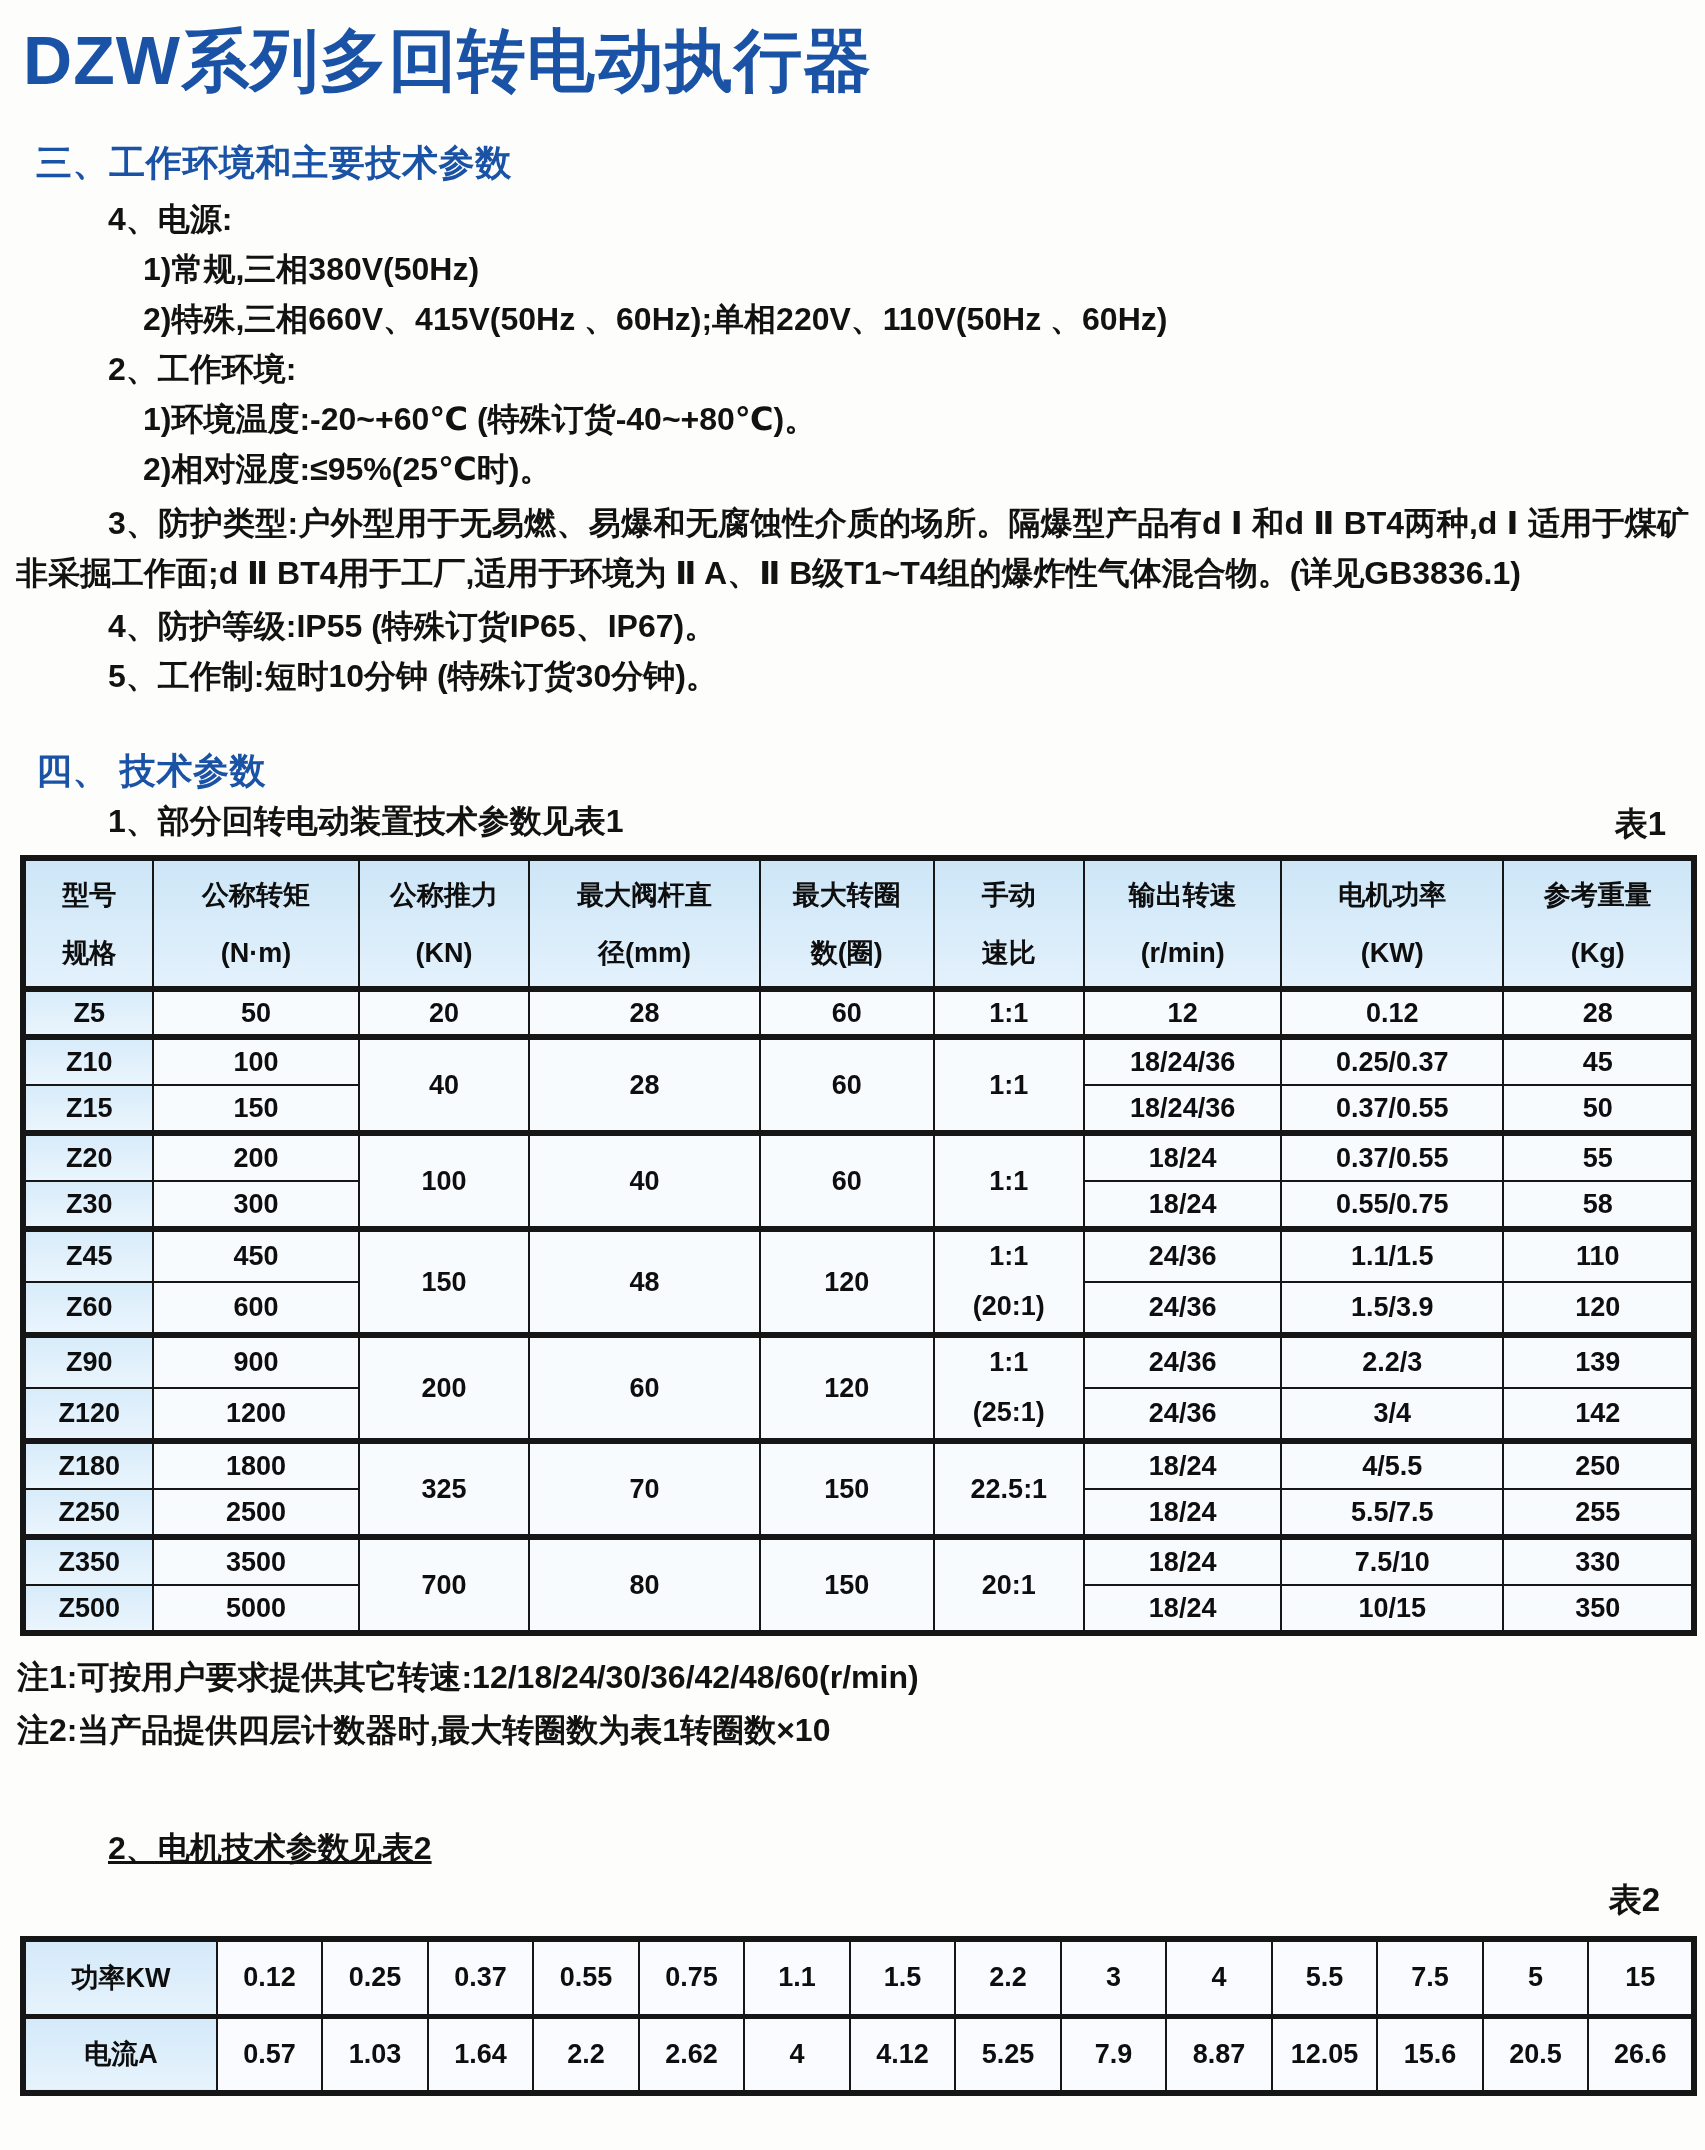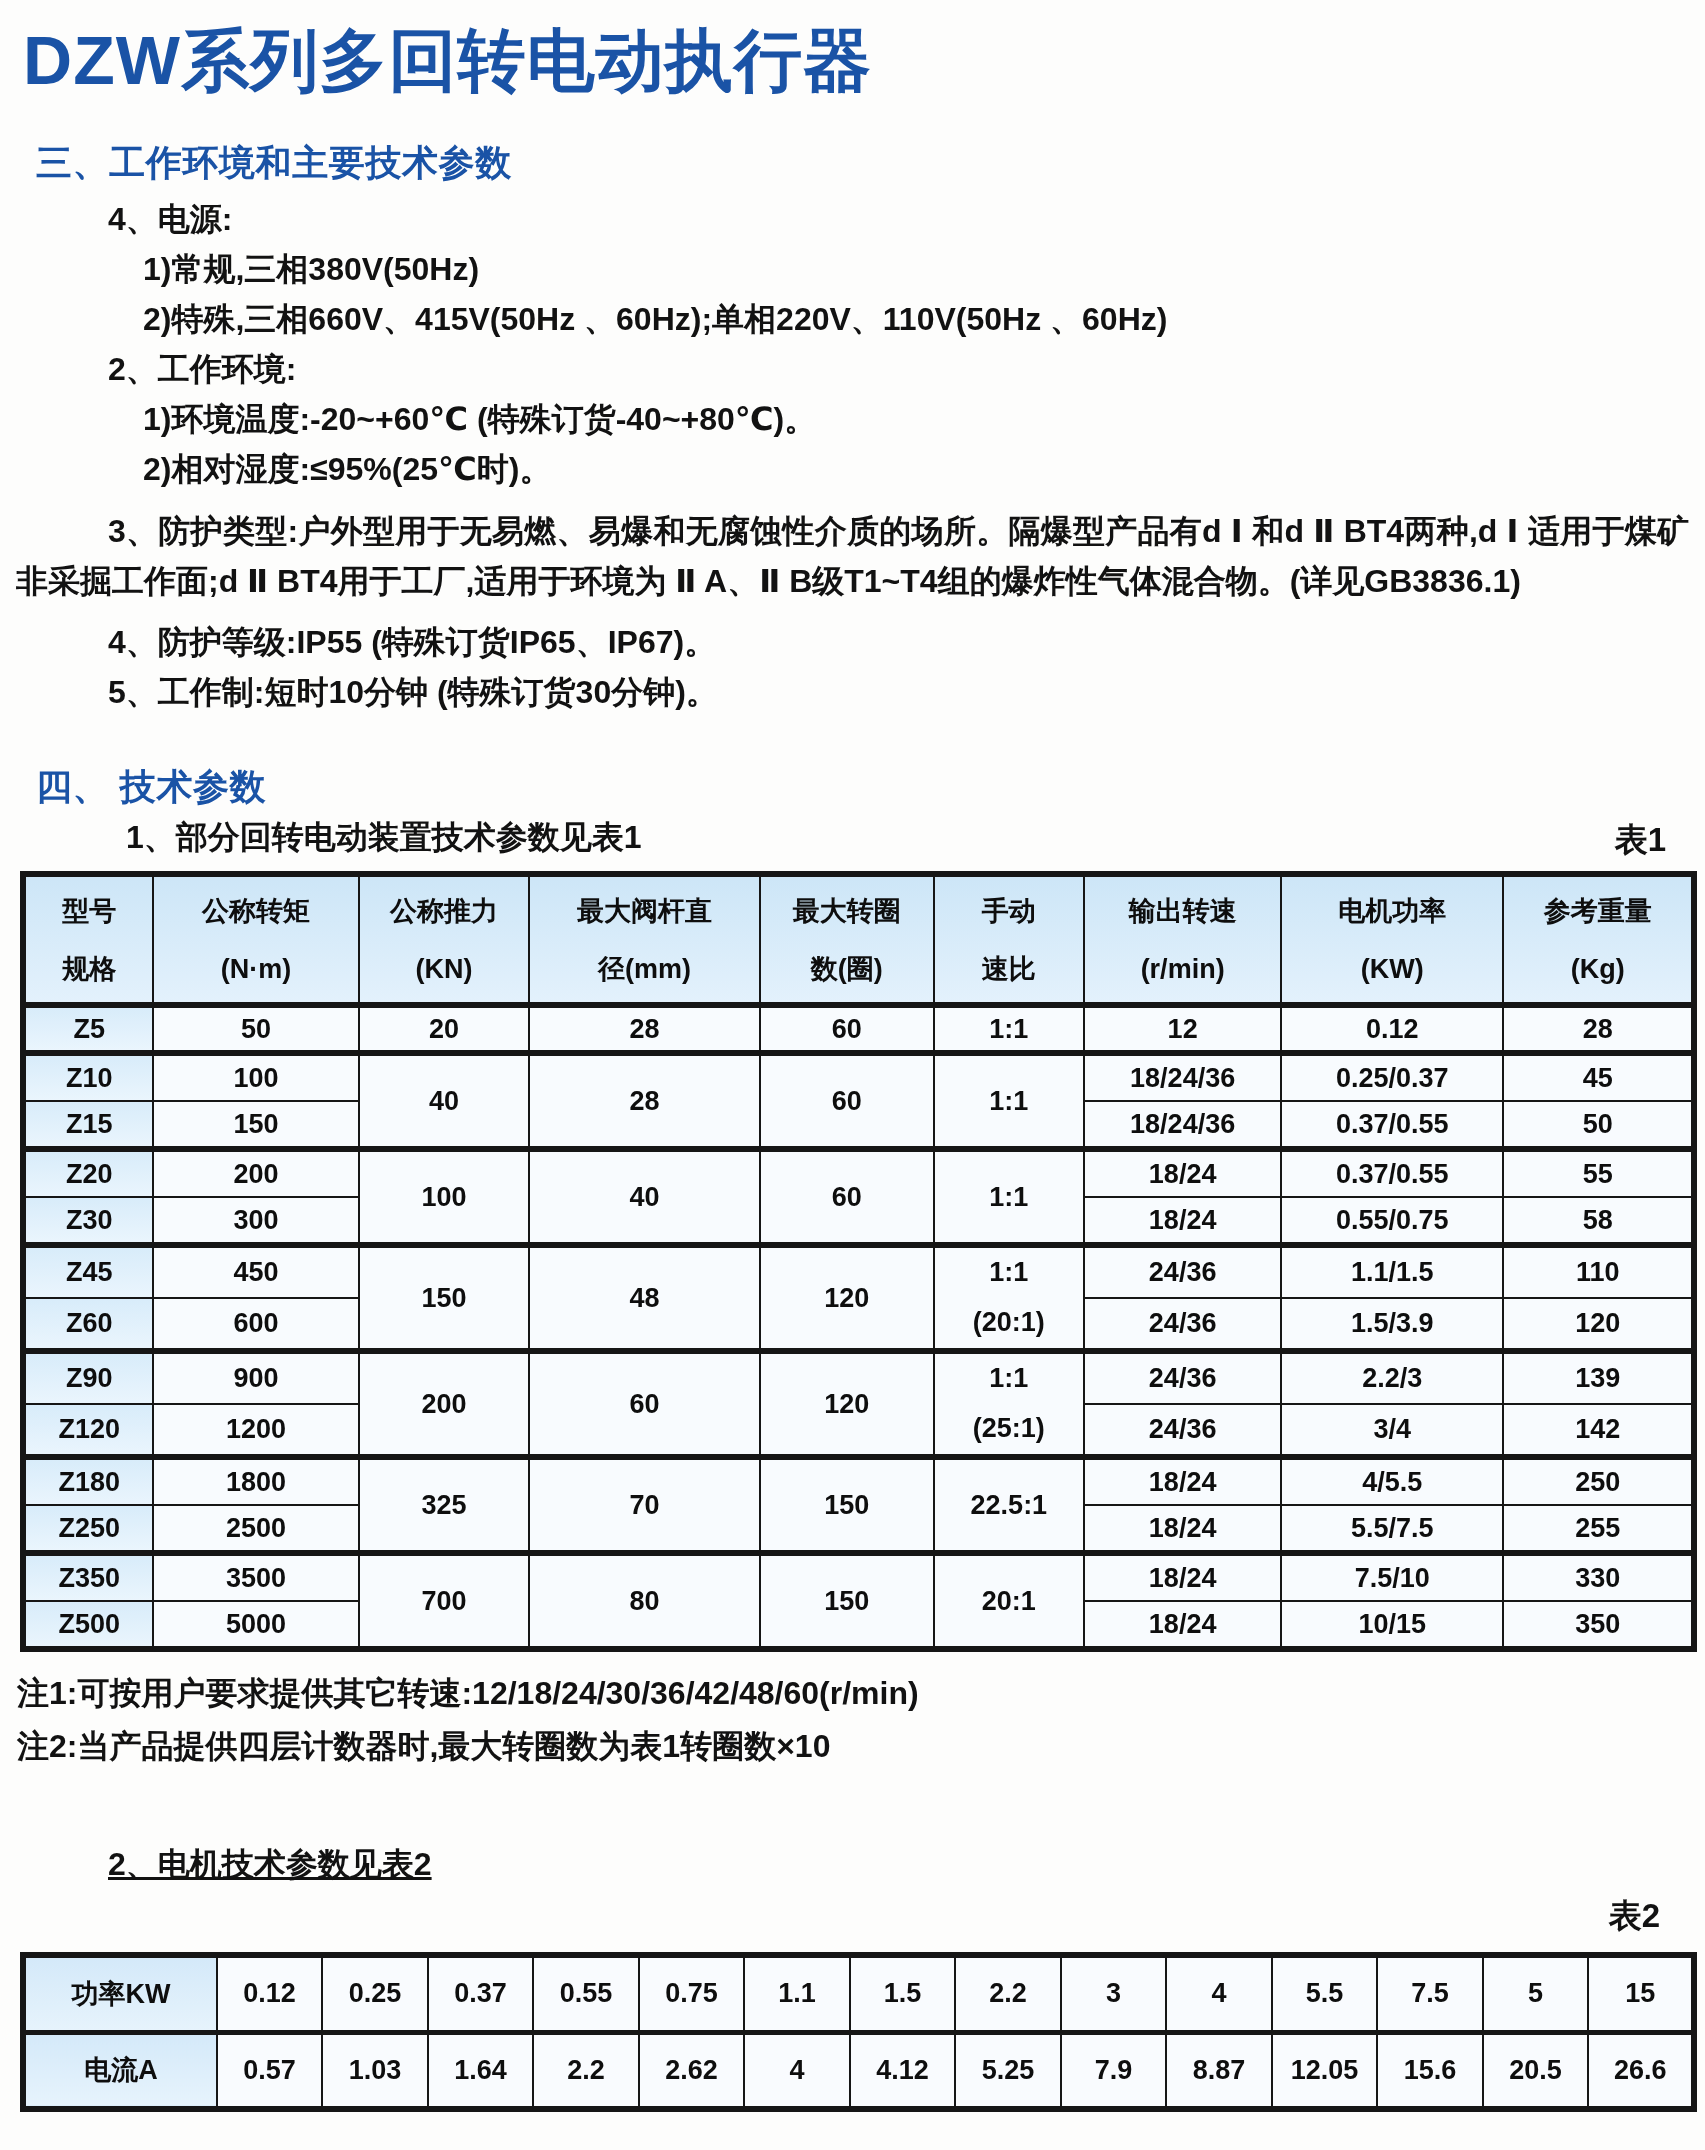--- a/index.html
+++ b/index.html
@@ -47,28 +47,27 @@
   .env-list{ margin-top:8px; }
   .env-list p, .note, .cap-left, .cap2{
     font-size:32px;
     line-height:1.56;
     font-weight:600;
     color:var(--ink);
   }
   .env-list p{ margin:0; }
   .lv1{ padding-left:108px; }
   .lv2{ padding-left:143px; }
-  .para{ margin:12px 16px !important; text-indent:92px; text-align:justify; }
+  .para{ margin:4px 16px !important; text-indent:92px; text-align:justify; }
   
   .cap-row{
     display:flex;
     justify-content:space-between;
     align-items:flex-end;
     margin:2.3px 39px 0 0;
-    padding-left:18px;
   }
   .cap-left{ padding-left:108px; }
   .t-label{
     font-size:33px;
     font-weight:700;
     color:var(--ink);
   }
   
   table{
     border-collapse:collapse;

